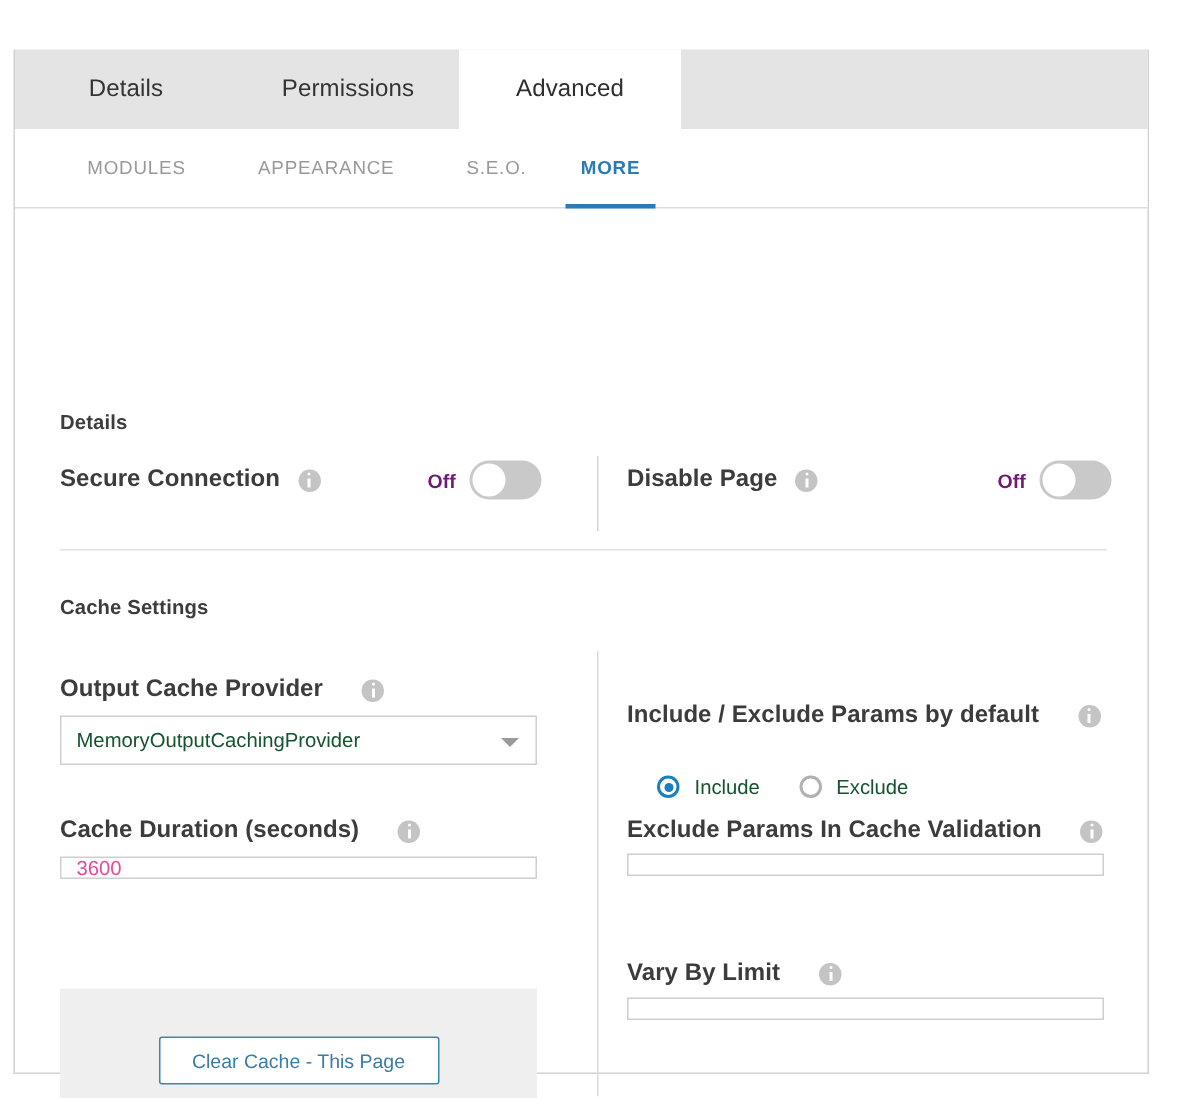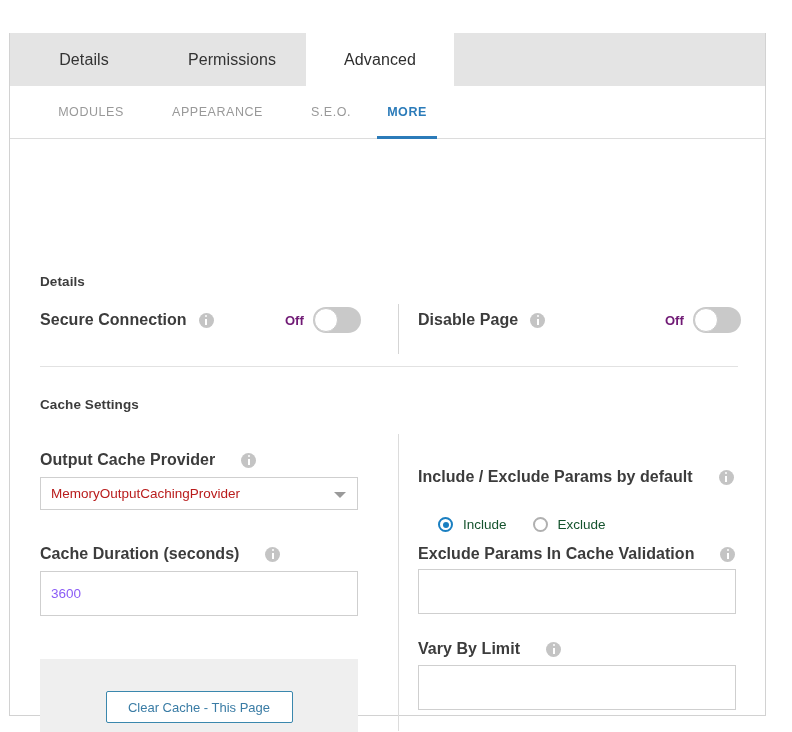--- a/index.html
+++ b/index.html
@@ -196,43 +196,43 @@
 
   .field-label {
     position: absolute;
     display: flex;
     align-items: center;
     gap: 26px;
   }
 
   .txtbox {
     position: absolute;
-    height: 45px;
+    height: 15px;
     border: 1px solid #cfcfcf;
     background: #ffffff;
     font-size: 13.5px;
-    color: #8b5cf6;
+    color: #ec4899;
     padding: 0 10px;
     display: flex;
     align-items: center;
     cursor: text;
     font-family: "Liberation Sans", sans-serif;
   }
 
   .selectbox {
     position: absolute;
     left: 30px; top: 338px;
     width: 318px; height: 33px;
     border: 1px solid #cfcfcf;
     background: #ffffff;
     display: flex;
     align-items: center;
     padding: 0 10px;
     font-size: 13.5px;
-    color: #b91c1c;
+    color: #14532d;
     cursor: pointer;
   }
   .caret {
     position: absolute;
     right: 11px; top: 14px;
     width: 0; height: 0;
     border-left: 6px solid transparent;
     border-right: 6px solid transparent;
     border-top: 6px solid #9a9a9a;
   }

